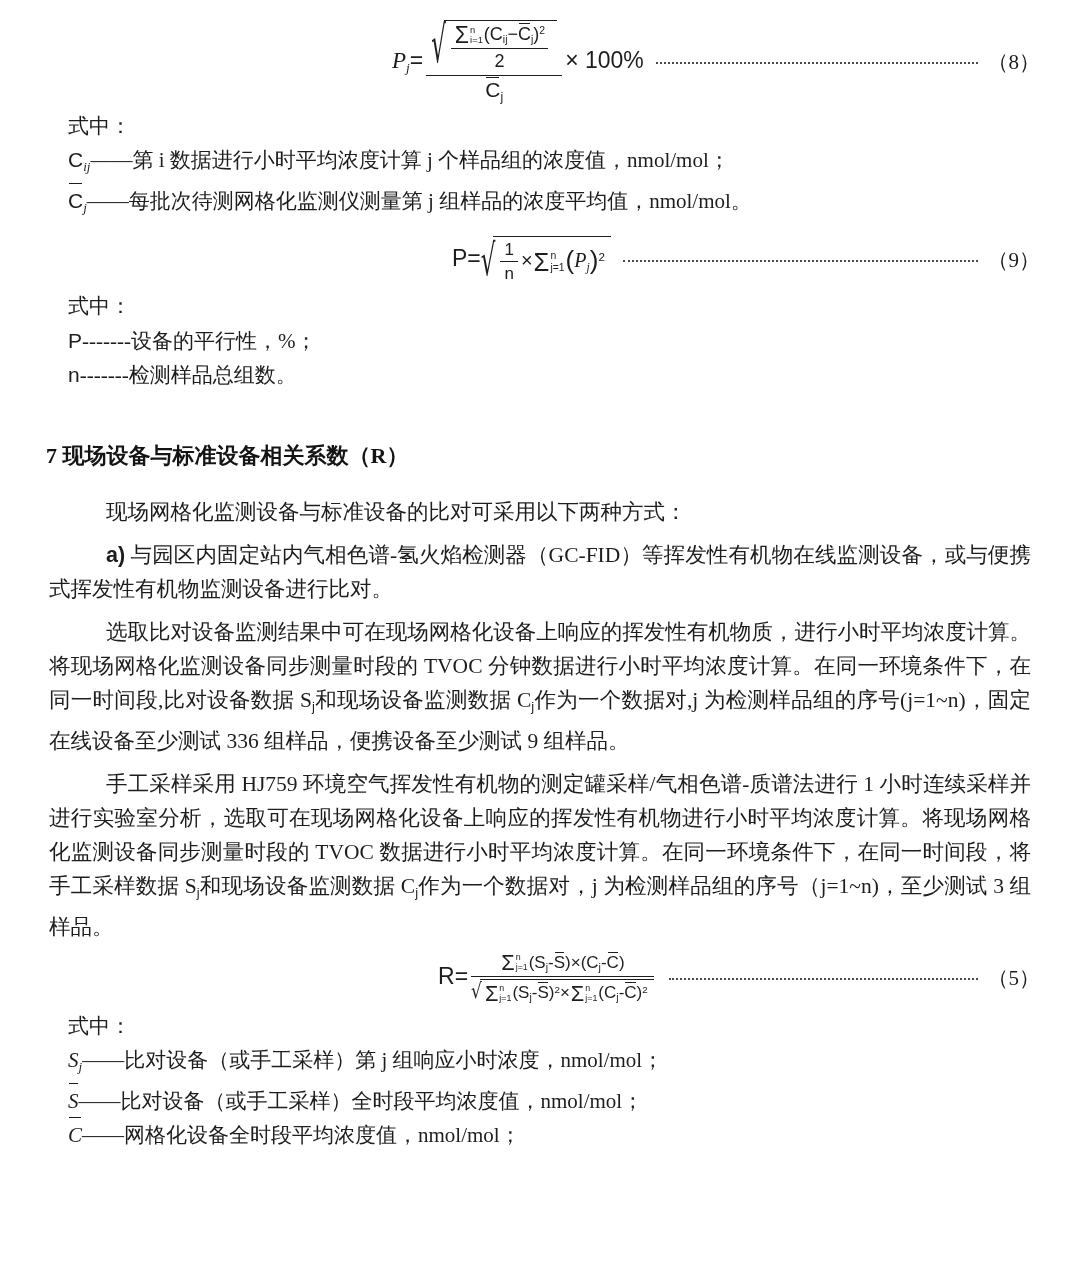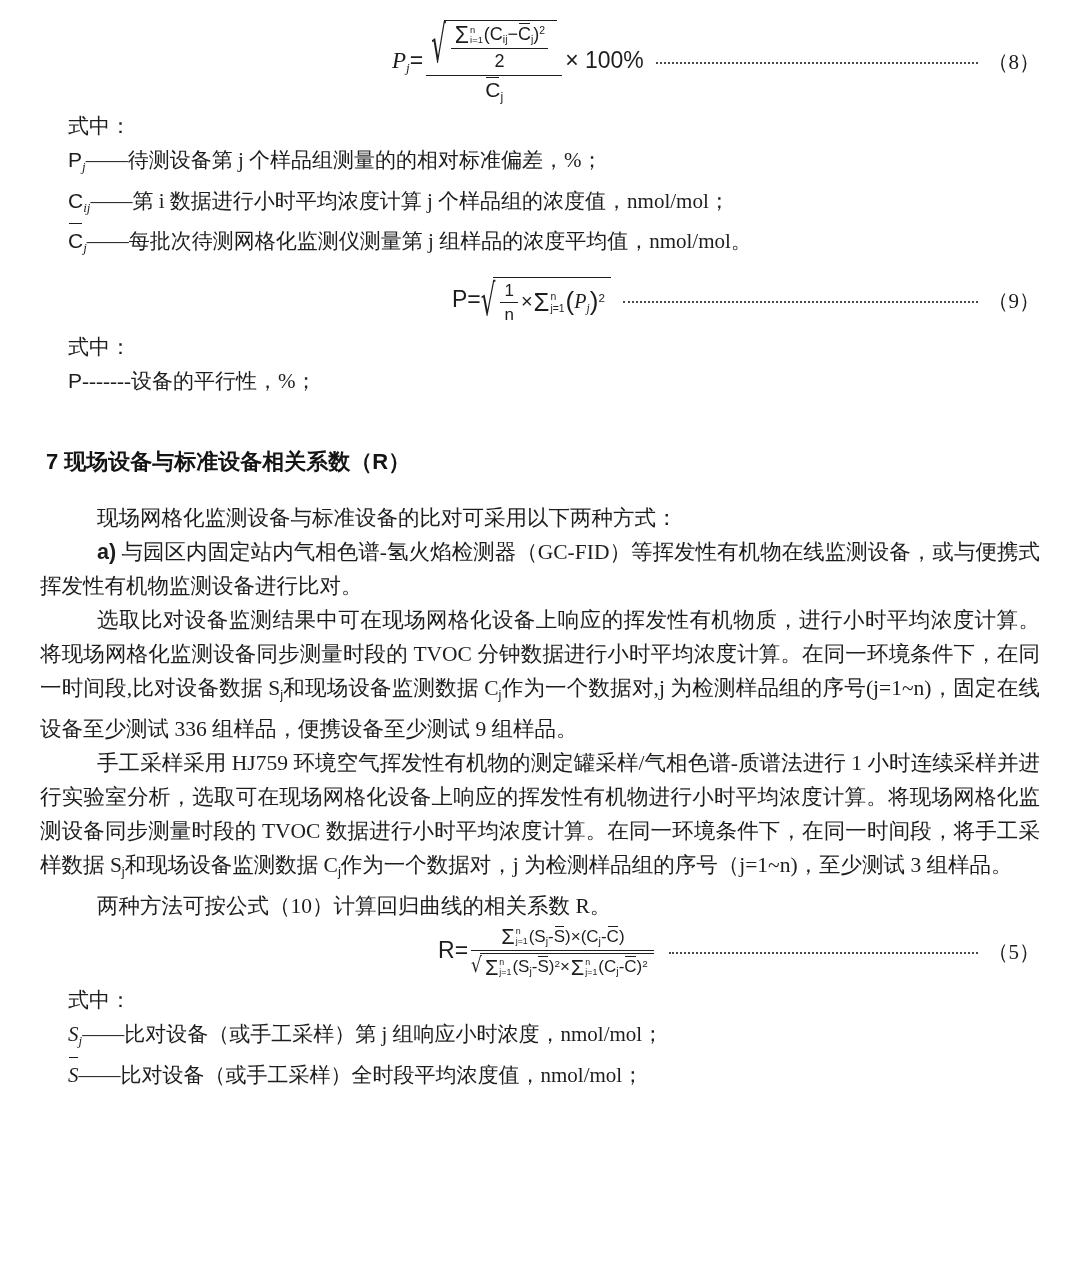--- a/index.html
+++ b/index.html
@@ -58,23 +58,23 @@
   
   .deflist { margin: 6px 0 0 28px; font-size: 21px; }
   .defline { line-height: 33.5px; }
   .dsym { font-family: "Liberation Sans", "DejaVu Sans", sans-serif; }
   .dsym.ser { font-family: "Liberation Serif", "DejaVu Serif", serif; font-style: italic; }
   .dss { font-size: 13px; vertical-align: -4px; font-style: italic; font-family: "Liberation Serif", serif; }
   .def10 .defline { line-height: 34px; }
 
   
   .h7 { margin: 48px 0 0 6px; font-size: 22px; font-weight: 700; color: #141414;
-        font-family: Liberation Sans, sans-serif; }
+        font-family: Liberation Serif, serif; }
   .bodytext { margin-top: 24px; font-size: 21.5px; line-height: 34px; text-align: justify; }
-  .bodytext p { margin: 0; text-indent: 57px; }
+  .bodytext p { margin: 9px; text-indent: 57px; }
   .rsub { font-size: 13px; vertical-align: -4px; font-family: "Liberation Sans", sans-serif; }
   .plabel { font-weight: 700; font-family: "Liberation Sans", "DejaVu Sans", sans-serif; }
 </style>
 </head>
 <body>
 
 <div class="page">
 
   <div class="frow f8">
     <span class="math m8"><span class="tk it">P</span><span class="ss it">j</span><span class="tk">=</span><span class="frac ofrac"><span class="num"><span class="sqrt" style="--sy:2.2">
@@ -86,21 +86,20 @@
                         <span>i=1</span>
                       </span>
                     </span><span class="tk">(C</span><span class="ss">ij</span><span class="tk">−</span><span class="bar">C</span><span class="ss">j</span><span class="tk">)</span><span class="sp">2</span></span><span class="den">2</span></span></span>
             </span></span><span class="den"><span class="bar">C</span><span class="ss">j</span></span></span><span class="tk">× 100%</span></span>
     <span class="leader"></span>
     <span class="tag">（8）</span>
   </div>
 
   <div class="deflist def8">
     <div class="defline"><span>式中：</span></div>
-    <div class="defline"><span class="dsym">P</span><span class="dss">j</span><span class="dtext">——待测设备第 j 个样品组测量的的相对标准偏差，%；</span></div>
     <div class="defline"><span class="dsym">C</span><span class="dss">ij</span><span class="dtext">——第 i 数据进行小时平均浓度计算 j 个样品组的浓度值，nmol/mol；</span></div>
     <div class="defline"><span class="dsym bar">C</span><span class="dss">j</span><span class="dtext">——每批次待测网格化监测仪测量第 j 组样品的浓度平均值，nmol/mol。</span></div>
   </div>
 
   <div class="frow f9">
     <span class="math m9"><span class="tk">P</span><span class="tk">=</span><span class="sqrt" style="--sy:1.9">
           <span class="sgn">√</span>
           <span class="bod"><span class="frac sfrac"><span class="num">1</span><span class="den">n</span></span><span class="tk">×</span><span class="sum">
               <span class="sg">Σ</span>
               <span class="lims">
@@ -109,30 +108,30 @@
               </span>
             </span><span class="bp">(</span><span class="it">P</span><span class="ss it">j</span><span class="bp">)</span><span class="sp">2</span></span>
         </span></span>
     <span class="leader"></span>
     <span class="tag">（9）</span>
   </div>
 
   <div class="deflist def9">
     <div class="defline"><span>式中：</span></div>
     <div class="defline"><span class="dsym">P</span><span class="ddash">-------</span><span class="dtext">设备的平行性，%；</span></div>
+    <div class="defline"><span class="dsym">n</span><span class="ddash">-------</span><span class="dtext">检测样品总组数。</span></div>
   </div>
 
   <h2 class="h7">7 现场设备与标准设备相关系数（R）</h2>
 
   <div class="bodytext">
     <p>现场网格化监测设备与标准设备的比对可采用以下两种方式：</p>
     <p><span class="plabel">a)</span><span> 与园区内固定站内气相色谱-氢火焰检测器（GC-FID）等挥发性有机物在线监测设备，或与便携式挥发性有机物监测设备进行比对。</span></p>
     <p><span>选取比对设备监测结果中可在现场网格化设备上响应的挥发性有机物质，进行小时平均浓度计算。将现场网格化监测设备同步测量时段的 TVOC 分钟数据进行小时平均浓度计算。在同一环境条件下，在同一时间段,比对设备数据 S</span><span class="rsub">j</span><span>和现场设备监测数据 C</span><span class="rsub">j</span><span>作为一个数据对,j 为检测样品组的序号(j=1~n)，固定在线设备至少测试 336 组样品，便携设备至少测试 9 组样品。</span></p>
     <p><span>手工采样采用 HJ759 环境空气挥发性有机物的测定罐采样/气相色谱-质谱法进行 1 小时连续采样并进行实验室分析，选取可在现场网格化设备上响应的挥发性有机物进行小时平均浓度计算。将现场网格化监测设备同步测量时段的 TVOC 数据进行小时平均浓度计算。在同一环境条件下，在同一时间段，将手工采样数据 S</span><span class="rsub">j</span><span>和现场设备监测数据 C</span><span class="rsub">j</span><span>作为一个数据对，j 为检测样品组的序号（j=1~n)，至少测试 3 组样品。</span></p>
-    <p>两种方法可按公式（10）计算回归曲线的相关系数 R。</p>
   </div>
 
   <div class="frow f10">
     <span class="math m10"><span class="tk">R</span><span class="tk">=</span><span class="frac tfrac"><span class="num"><span class="sum">
               <span class="sg">Σ</span>
               <span class="lims">
                 <span>n</span>
                 <span>j=1</span>
               </span>
             </span><span class="tk">(S</span><span class="ss">j</span><span class="tk">-</span><span class="bar">S</span><span class="tk">)×(C</span><span class="ss">j</span><span class="tk">-</span><span class="bar">C</span><span class="tk">)</span></span><span class="den"><span class="sqrt" style="--sy:1.25">
@@ -152,15 +151,16 @@
                 </span><span class="tk">(C</span><span class="ss">j</span><span class="tk">-</span><span class="bar">C</span><span class="tk">)</span><span class="sp">2</span></span>
             </span></span></span></span>
     <span class="leader"></span>
     <span class="tag">（5）</span>
   </div>
 
   <div class="deflist def10">
     <div class="defline"><span>式中：</span></div>
     <div class="defline"><span class="dsym ser">S</span><span class="dss">j</span><span class="dtext">——比对设备（或手工采样）第 j 组响应小时浓度，nmol/mol；</span></div>
     <div class="defline"><span class="dsym ser bar">S</span><span class="dtext">——比对设备（或手工采样）全时段平均浓度值，nmol/mol；</span></div>
+    <div class="defline"><span class="dsym ser bar">C</span><span class="dtext">——网格化设备全时段平均浓度值，nmol/mol；</span></div>
   </div>
 
 </div>
 
 </body></html>

